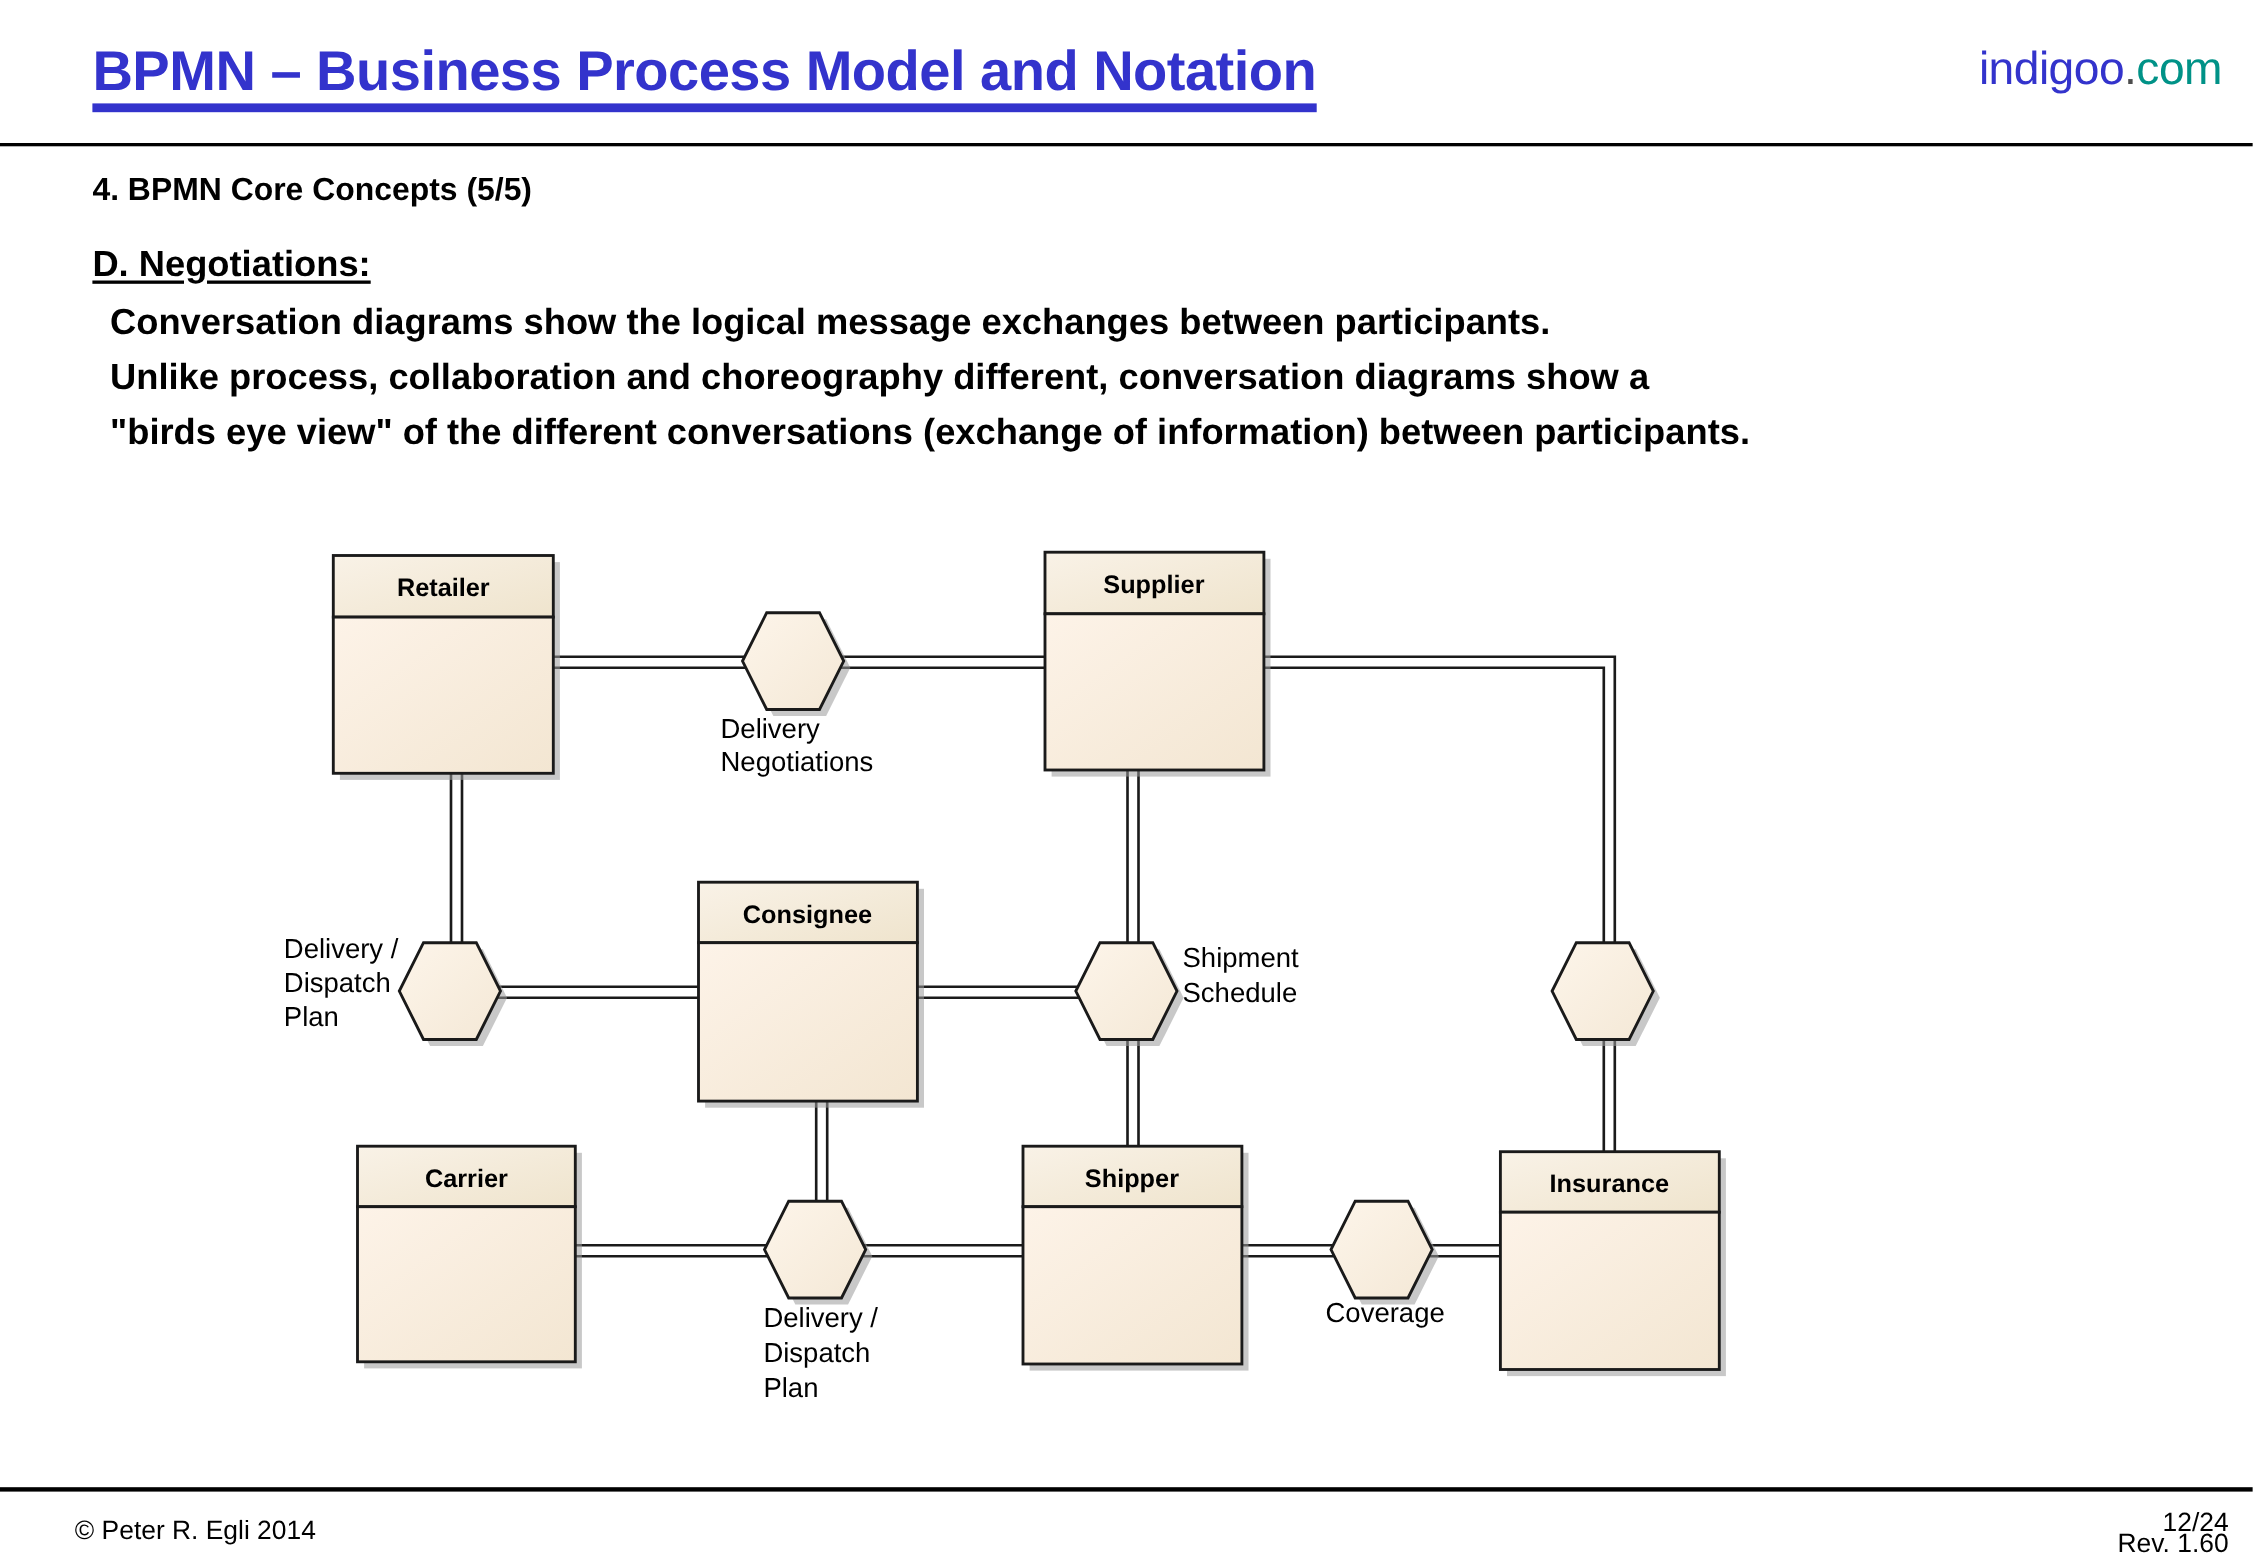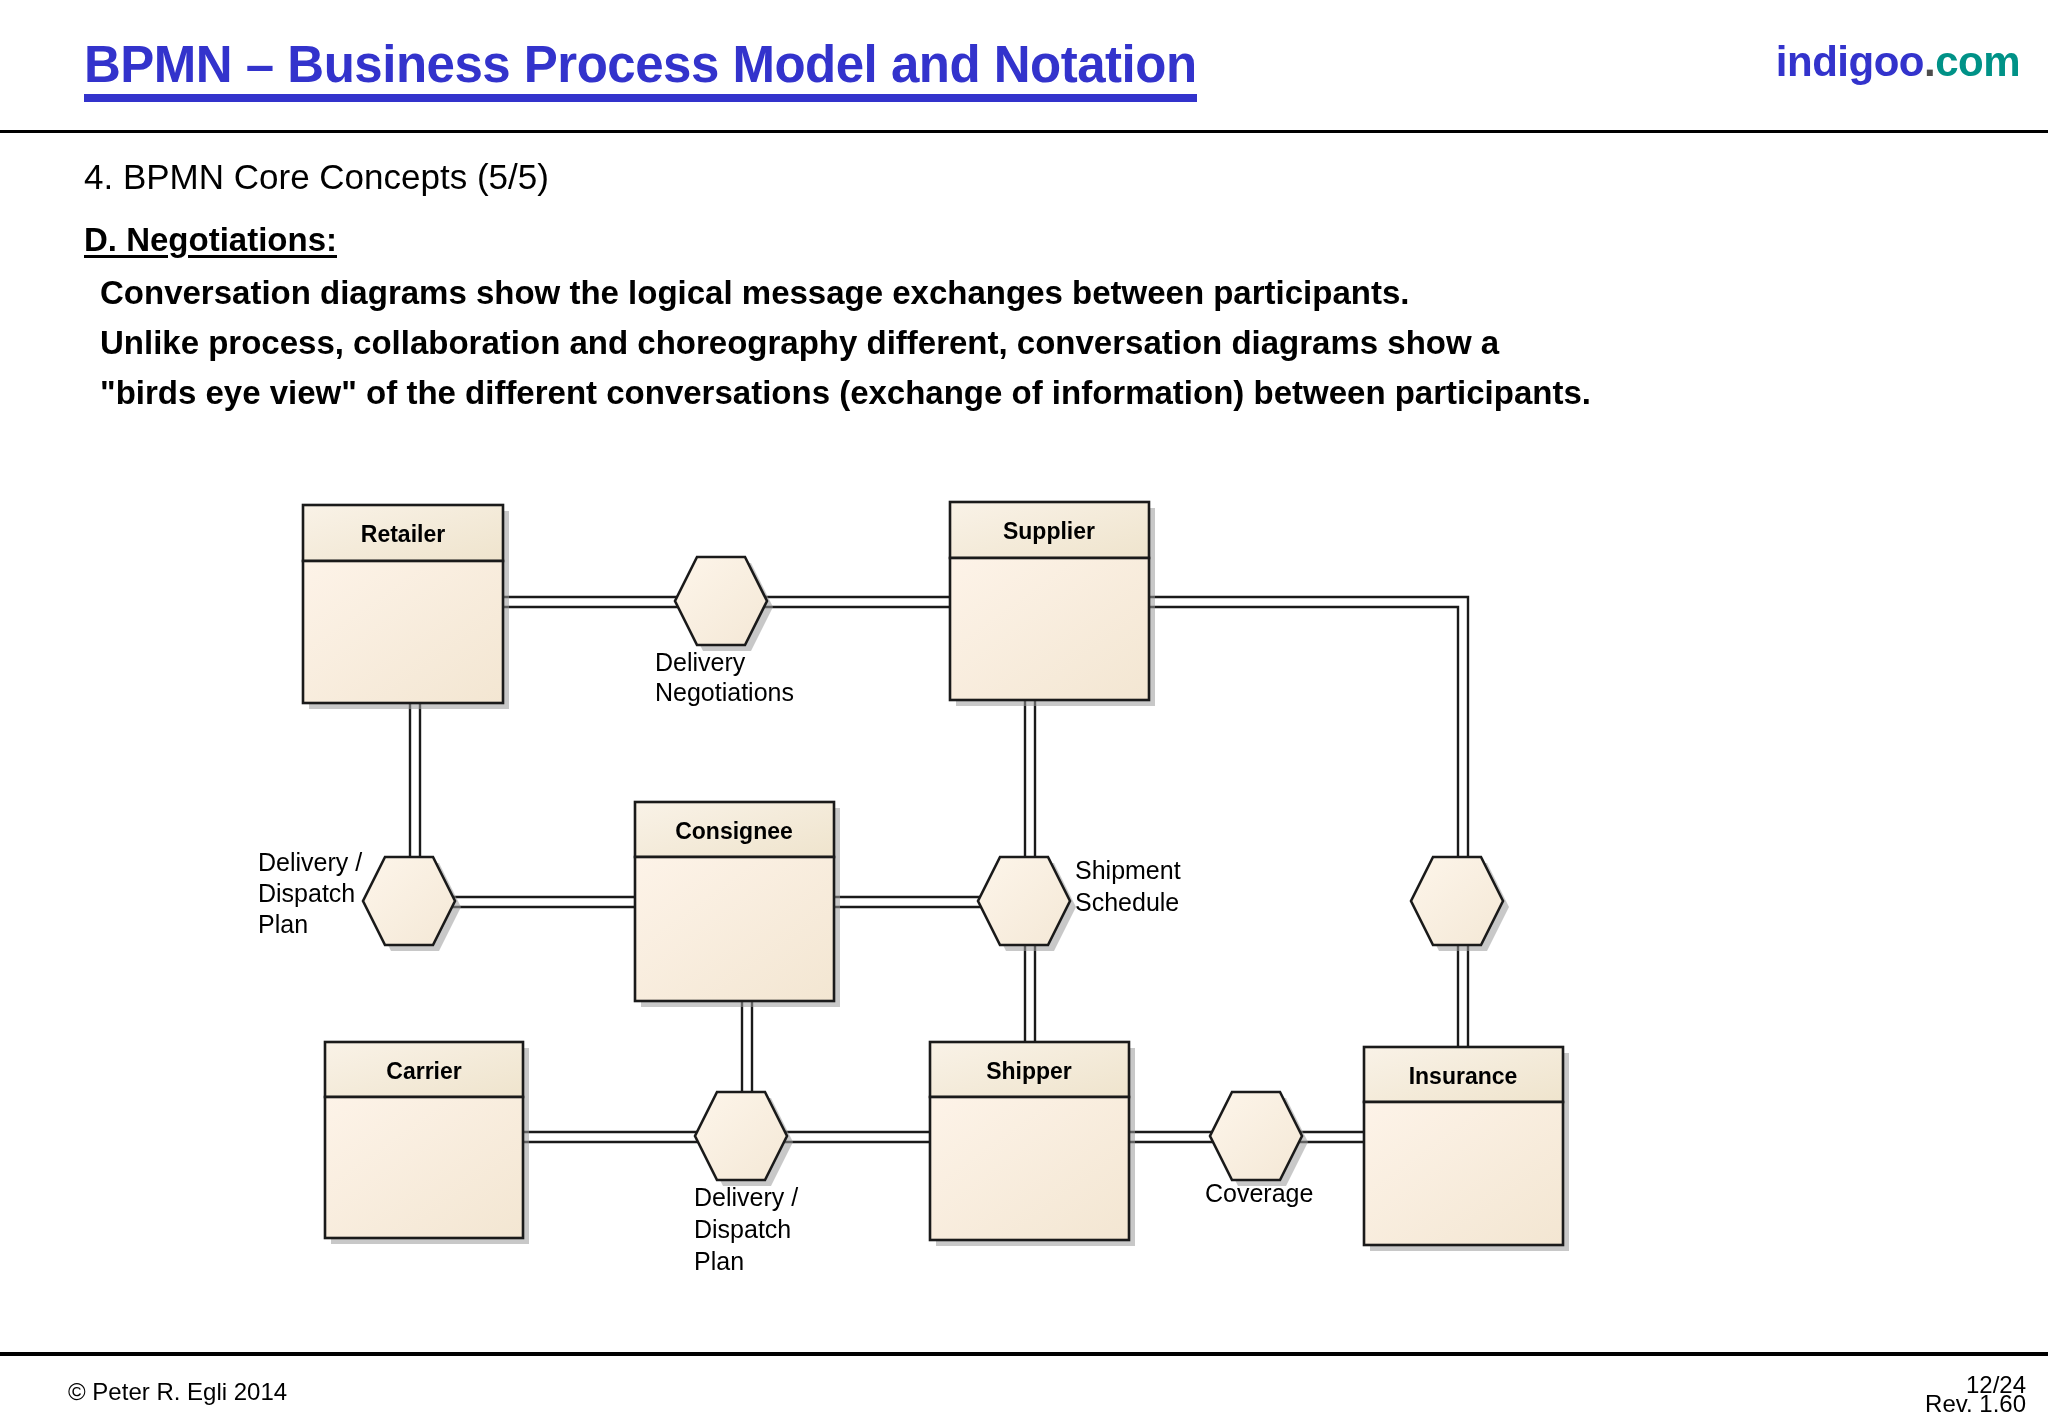--- a/index.html
+++ b/index.html
@@ -34,21 +34,21 @@
     border-bottom: 8px solid #3333CC;
     padding-bottom: 2px;
     line-height: 1.05;
     white-space: nowrap;
   }
   #brand {
     position: absolute;
     right: 28px;
     top: 38px;
     font-size: 42px;
-    font-weight: bold;
+    font-weight: normal;
     white-space: nowrap;
     letter-spacing: -0.5px;
   }
   .brand-name { color: #3333CC; }
   .brand-dot  { color: #4d4d4d; }
   .brand-tld  { color: #009287; }
 
   #header-rule {
     position: absolute;
     left: 0;
@@ -56,22 +56,22 @@
     width: 2048px;
     height: 0;
     border-top: 3px solid #000000;
   }
 
   
   #slide-title {
     position: absolute;
     left: 84px;
     top: 158px;
-    font-size: 35px;
-    font-weight: normal;
+    font-size: 29px;
+    font-weight: bold;
     color: #000000;
     white-space: nowrap;
     line-height: 1.1;
   }
   #sub-title {
     position: absolute;
     left: 84px;
     top: 221px;
     font-size: 33px;
     font-weight: bold;

